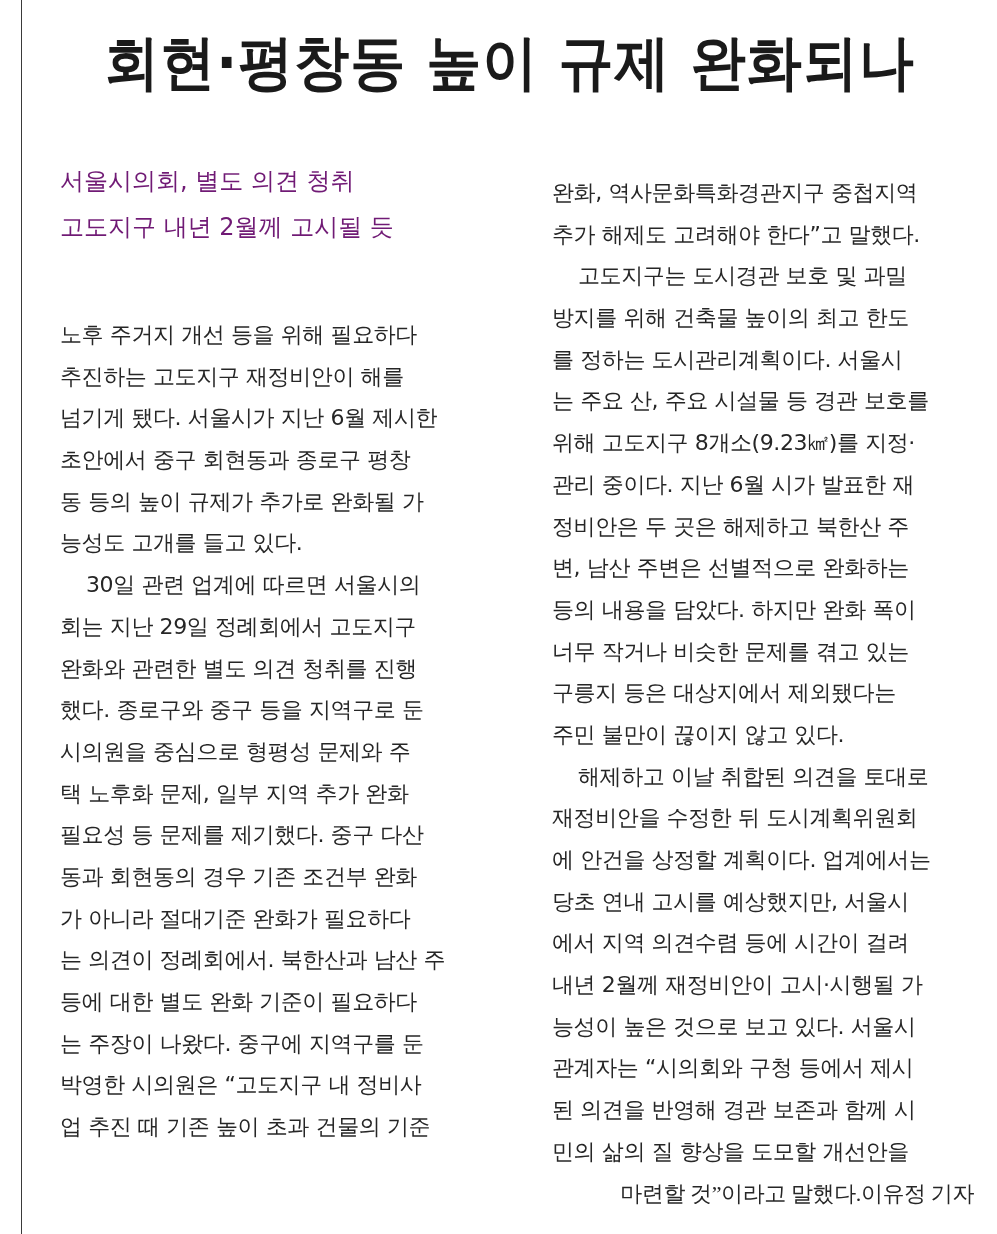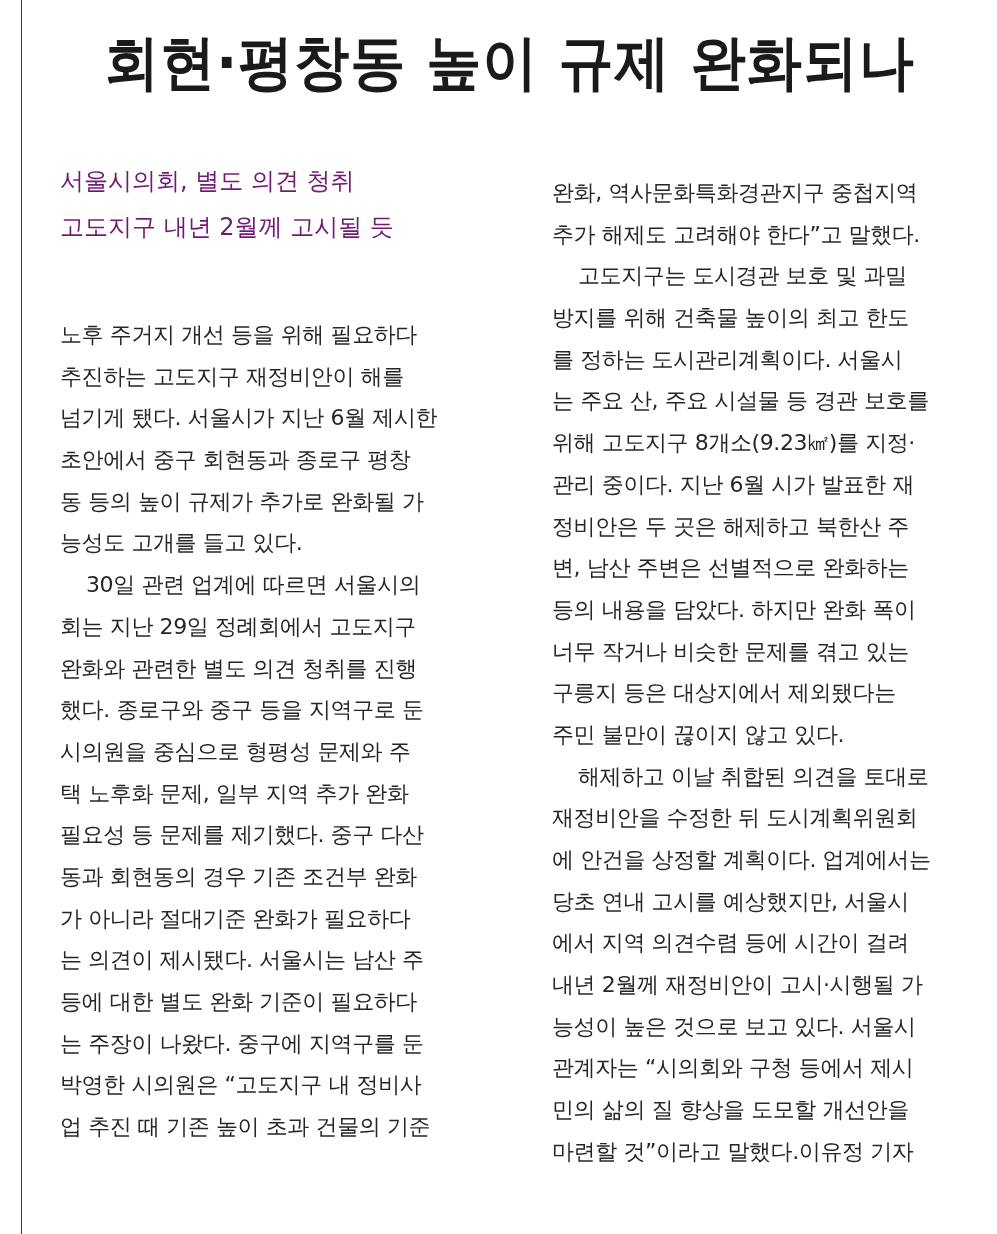--- a/index.html
+++ b/index.html
@@ -11,21 +11,21 @@
     font-size: 55px; line-height: 80px; letter-spacing: 1px; color: #1a1a1a;
     transform: scaleY(1.08);
   }
   .col { position: absolute; top: 158px; width: 432px; font-family: "DejaVu Sans", sans-serif; }
   .col-left { left: 60px; }
   .col-right { left: 528px; top: 172px; margin-left: 24px; }
   .subhead { font-size: 24px; line-height: 46px; color: #701a75; margin: 0; white-space: nowrap; }
   .subhead-block { margin-bottom: 64px; }
   .line { font-size: 22px; line-height: 41.7px; white-space: nowrap; color: #262626; letter-spacing: -0.4px; height: 41.7px; overflow: visible; }
   .indent { padding-left: 26px; }
-  .byline-row { display: flex; justify-content: flex-start; }
+  .byline-row { display: flex; justify-content: flex-end; font-family: Liberation Serif, serif; }
   .byline { padding-right: 10px; }
 </style>
 </head>
 <body>
 
 <div class="rule"></div>
 
 <h1 class="headline" style="margin:0;">회현·평창동 높이 규제 완화되나</h1>
 
 <div class="col col-left">
@@ -42,21 +42,21 @@
       <div class="line">능성도 고개를 들고 있다.</div>
       <div class="line indent">30일 관련 업계에 따르면 서울시의</div>
       <div class="line">회는 지난 29일 정례회에서 고도지구</div>
       <div class="line">완화와 관련한 별도 의견 청취를 진행</div>
       <div class="line">했다. 종로구와 중구 등을 지역구로 둔</div>
       <div class="line">시의원을 중심으로 형평성 문제와 주</div>
       <div class="line">택 노후화 문제, 일부 지역 추가 완화</div>
       <div class="line">필요성 등 문제를 제기했다. 중구 다산</div>
       <div class="line">동과 회현동의 경우 기존 조건부 완화</div>
       <div class="line">가 아니라 절대기준 완화가 필요하다</div>
-      <div class="line">는 의견이 제시됐다. 서울시는 남산 주</div>
+      <div class="line">는 의견이 정례회에서. 북한산과 남산 주</div>
       <div class="line">등에 대한 별도 완화 기준이 필요하다</div>
       <div class="line">는 주장이 나왔다. 중구에 지역구를 둔</div>
       <div class="line">박영한 시의원은 “고도지구 내 정비사</div>
       <div class="line">업 추진 때 기존 높이 초과 건물의 기준</div>
     </div>
 </div>
 
 <div class="col col-right">
   <div id="right-body">
       <div class="line">완화, 역사문화특화경관지구 중첩지역</div>
@@ -74,19 +74,20 @@
       <div class="line">구릉지 등은 대상지에서 제외됐다는</div>
       <div class="line">주민 불만이 끊이지 않고 있다.</div>
       <div class="line indent">해제하고 이날 취합된 의견을 토대로</div>
       <div class="line">재정비안을 수정한 뒤 도시계획위원회</div>
       <div class="line">에 안건을 상정할 계획이다. 업계에서는</div>
       <div class="line">당초 연내 고시를 예상했지만, 서울시</div>
       <div class="line">에서 지역 의견수렴 등에 시간이 걸려</div>
       <div class="line">내년 2월께 재정비안이 고시·시행될 가</div>
       <div class="line">능성이 높은 것으로 보고 있다. 서울시</div>
       <div class="line">관계자는 “시의회와 구청 등에서 제시</div>
+      <div class="line">된 의견을 반영해 경관 보존과 함께 시</div>
       <div class="line">민의 삶의 질 향상을 도모할 개선안을</div>
     </div>
   <div class="line byline-row">
     <span>마련할 것”이라고 말했다.</span>
     <span class="byline">이유정 기자</span>
   </div>
 </div>
 
 </body></html>

